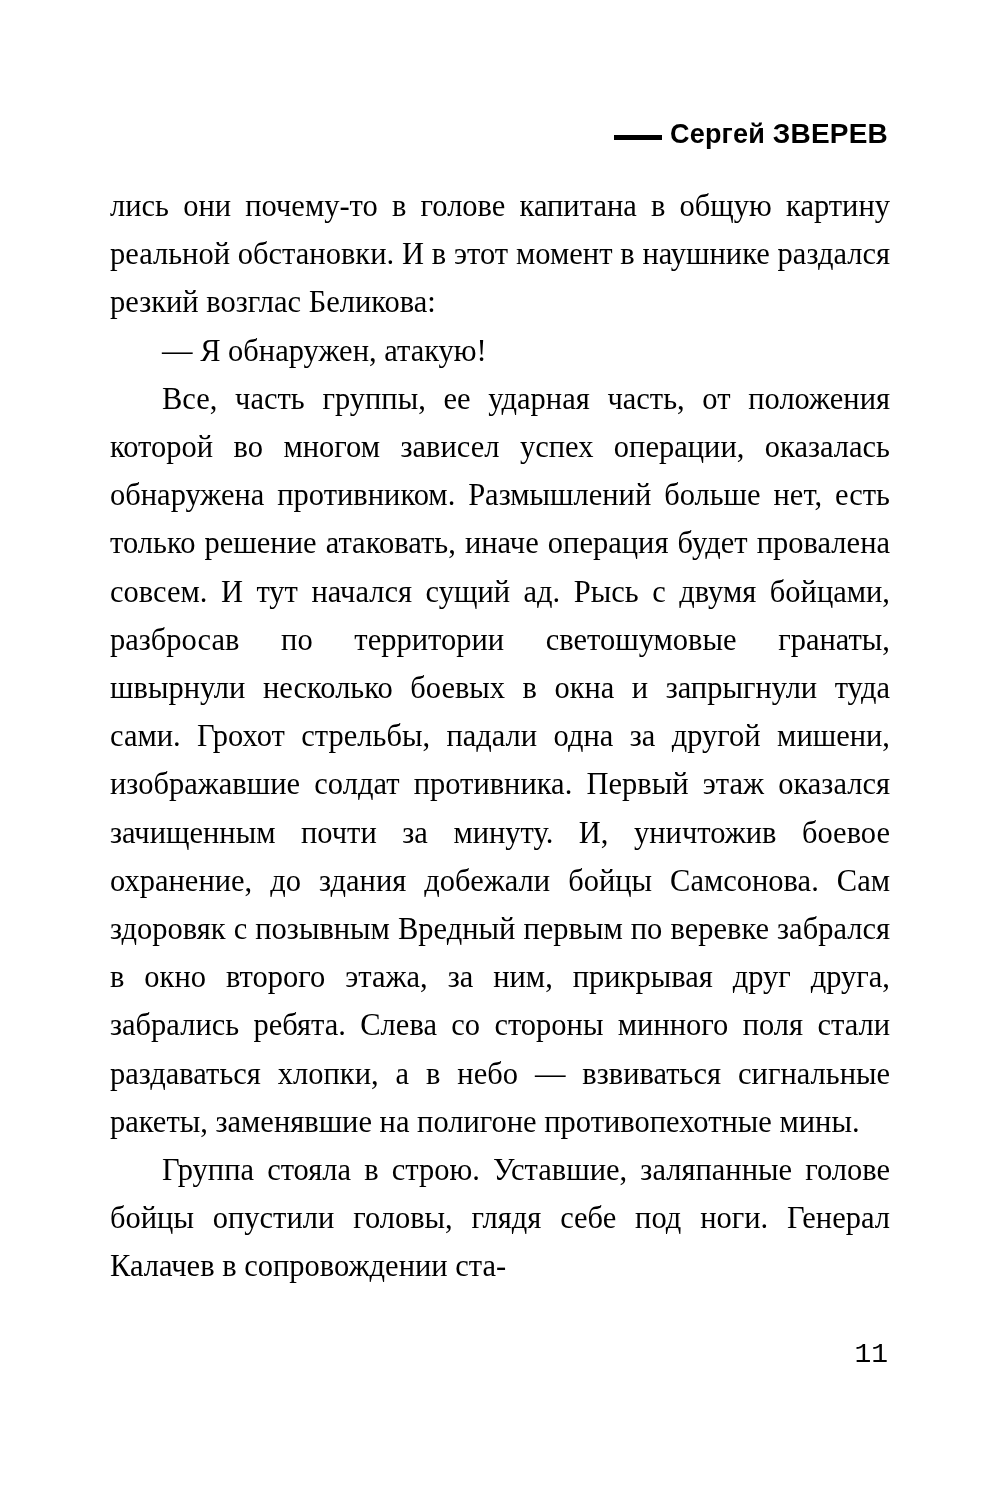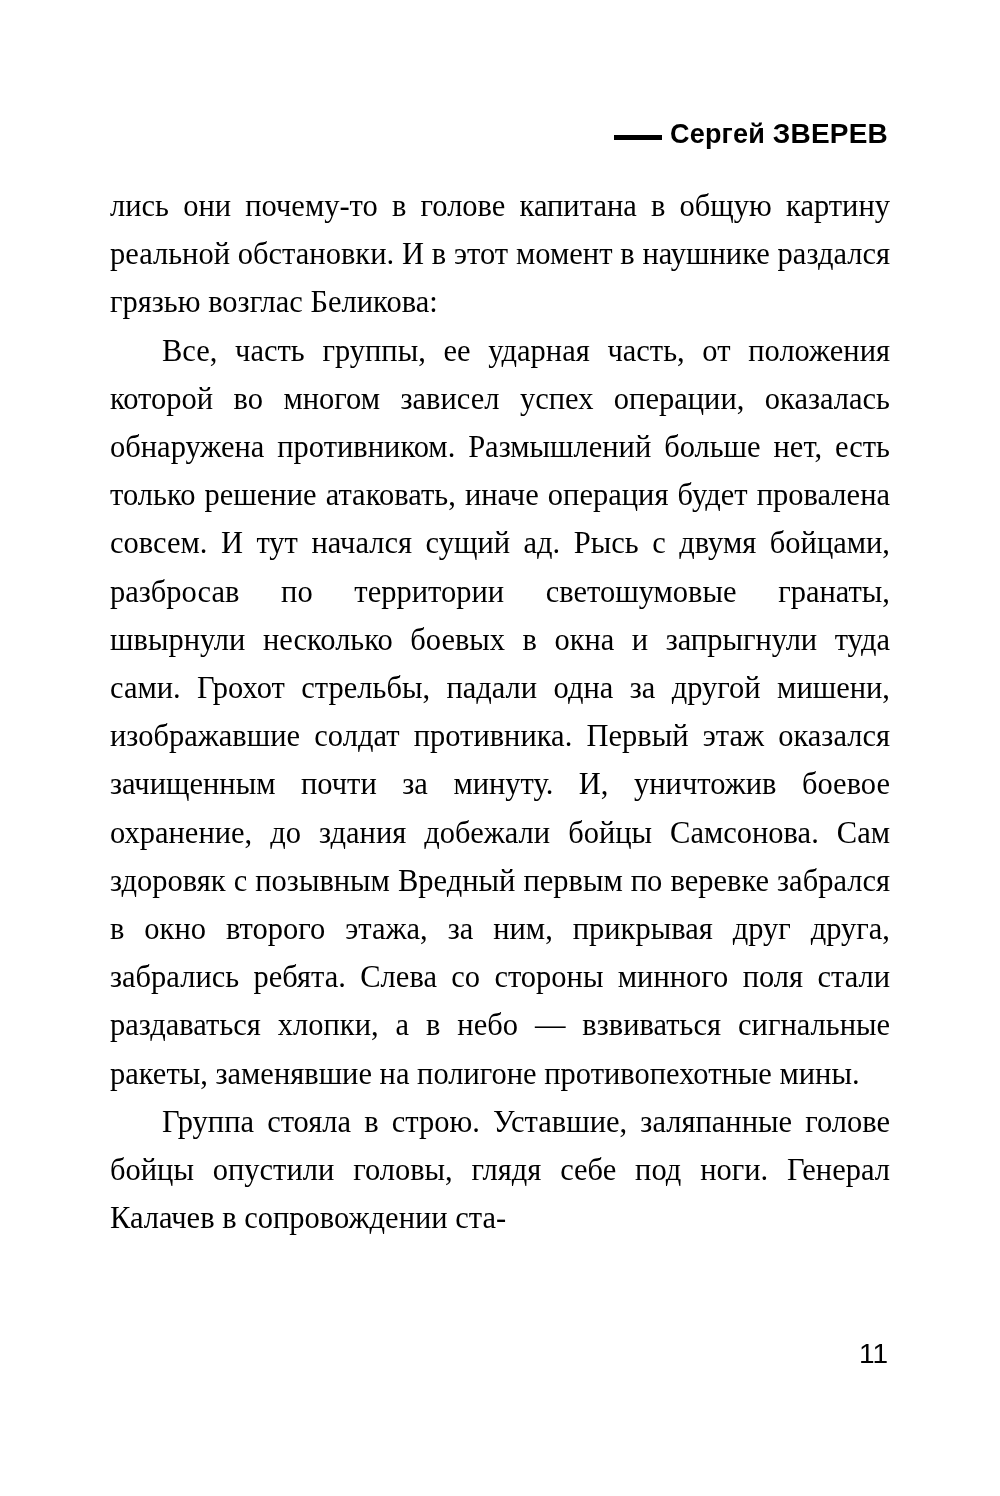--- a/index.html
+++ b/index.html
@@ -58,36 +58,37 @@
     margin: 0;
     text-indent: 0;
   }
   .body-text p.indent {
     text-indent: 52px;
   }
   .folio {
     position: absolute;
     right: 112px;
     bottom: 126px;
-    font-family: Liberation Sans, sans-serif;
+    font-family: Liberation Mono, monospace;
     font-size: 28px;
     color: #000;
   }
 </style>
 </head>
 <body>
 
 <div class="page">
 
   <div class="running-head">
     <span class="rule"></span>
     <span class="author"><span>Сергей </span><span class="surname">ЗВЕРЕВ</span></span>
   </div>
 
   <div class="body-text">
-    <p>лись они почему-то в голове капитана в общую картину реальной обстановки. И в этот момент в наушнике раздался грязью возглас Беликова:</p>
+    <p>лись они почему-то в голове капитана в общую картину реальной обстановки. И в этот момент в наушнике раздался резкий возглас Беликова:</p>
+    <p class="indent">— Я обнаружен, атакую!</p>
     <p class="indent">Все, часть группы, ее ударная часть, от положения которой во многом зависел успех операции, оказалась обнаружена противником. Размышлений больше нет, есть только решение атаковать, иначе операция будет провалена совсем. И тут начался сущий ад. Рысь с двумя бойцами, разбросав по территории светошумовые гранаты, швырнули несколько боевых в окна и запрыгнули туда сами. Грохот стрельбы, падали одна за другой мишени, изображавшие солдат противника. Первый этаж оказался зачищенным почти за минуту. И, уничтожив боевое охранение, до здания добежали бойцы Самсонова. Сам здоровяк с позывным Вредный первым по веревке забрался в окно второго этажа, за ним, прикрывая друг друга, забрались ребята. Слева со стороны минного поля стали раздаваться хлопки, а в небо — взвиваться сигнальные ракеты, заменявшие на полигоне противопехотные мины.</p>
     <p class="indent">Группа стояла в строю. Уставшие, заляпанные голове бойцы опустили головы, глядя себе под ноги. Генерал Калачев в сопровождении ста-</p>
   </div>
 
   <div class="folio">11</div>
 
 </div>
 
 </body></html>

